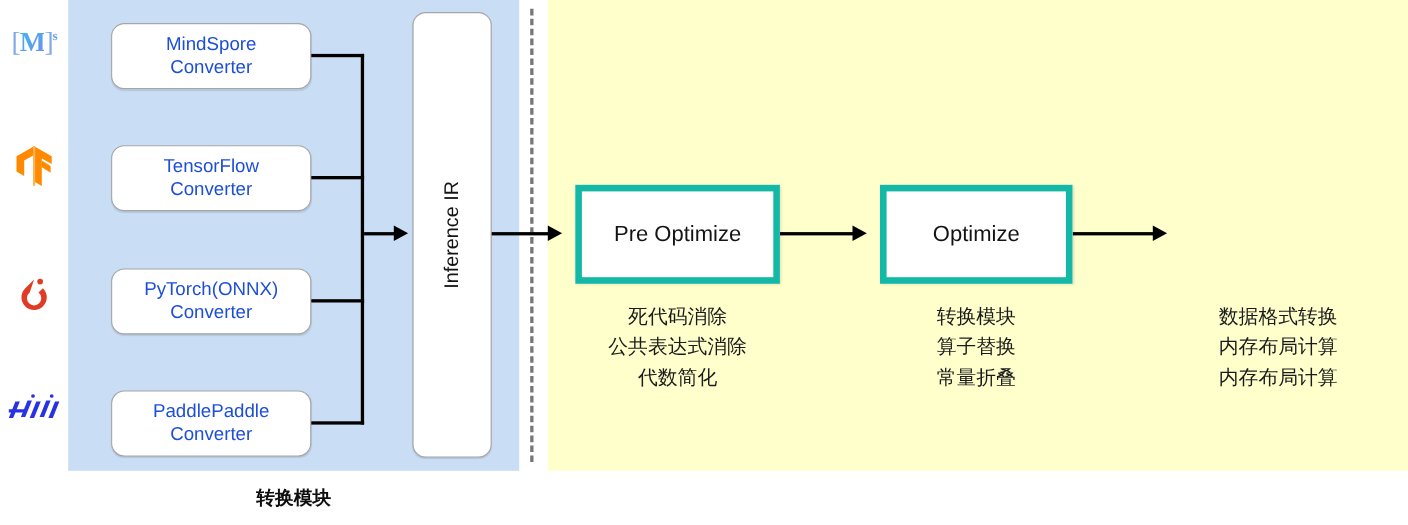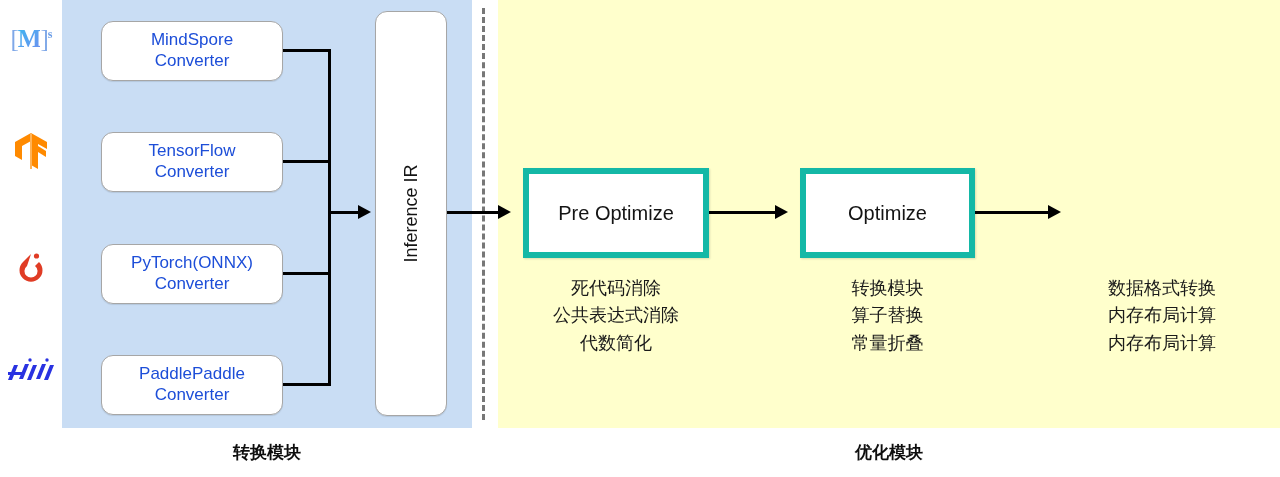--- a/index.html
+++ b/index.html
@@ -239,15 +239,14 @@
     <div>算子替换</div>
     <div>常量折叠</div>
   </div>
   <div class="stage-notes" id="stage-notes-2">
     <div>数据格式转换</div>
     <div>内存布局计算</div>
     <div>内存布局计算</div>
   </div>
 
   <div class="caption" id="caption-0">转换模块</div>
-  <div class="caption" id="caption-1">优化模块</div>
 
 </div>
 
 </body></html>

